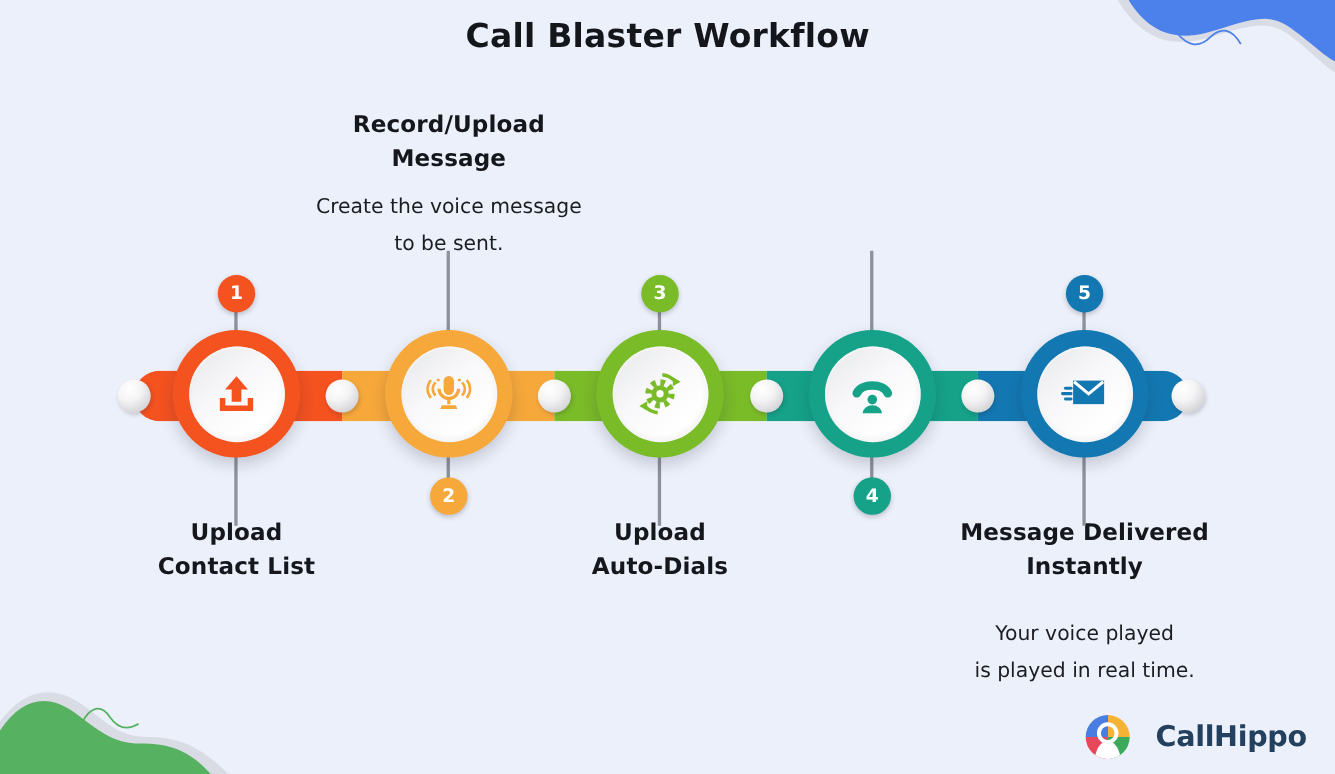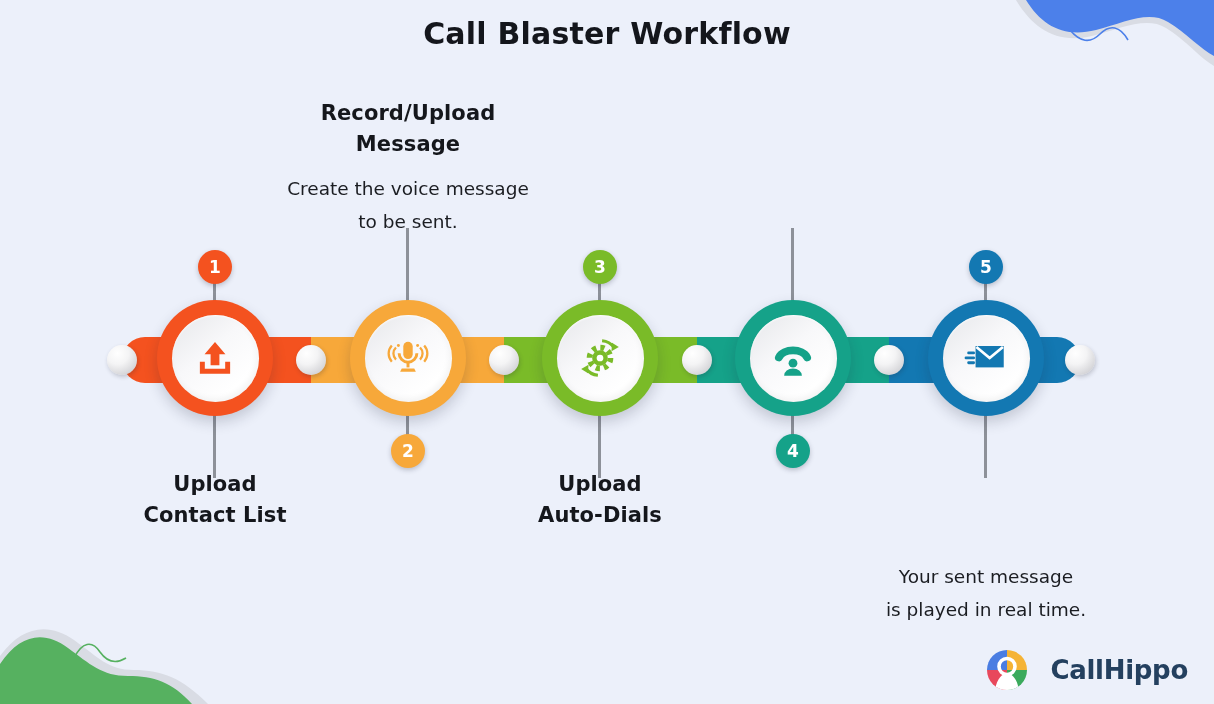--- a/index.html
+++ b/index.html
@@ -285,21 +285,23 @@
       <div class="ring-inner">
         <svg class="step-icon" width="48" height="38" viewBox="0 0 46 36" aria-hidden="true">
           <rect x="13" y="6.5" width="27" height="20.5" fill="currentColor"></rect>
           <path d="M13.8 7.5 L26.5 18 L39.2 7.5" fill="none" stroke="#ffffff" stroke-width="2.6"></path>
           <rect x="5" y="11.8" width="7.5" height="2.7" rx="1.3" fill="currentColor"></rect>
           <rect x="2.5" y="16.5" width="10" height="2.7" rx="1.3" fill="currentColor"></rect>
           <rect x="5" y="21.2" width="7.5" height="2.7" rx="1.3" fill="currentColor"></rect>
         </svg>
       </div>
     </div>
-    <div class="txt txt-desc">Your sent message
+    <div class="txt txt-heading">Message Delivered
+Instantly</div>
+    <div class="txt txt-desc">Your voice played
 is played in real time.</div>
   </div>
 
   <div class="footer" style="--lg-blue: #4A7DE2; --lg-yellow: #F5B335; --lg-green: #3BAA5C; --lg-red: #E8485C; --lg-text: #24405F;">
     <div class="logo-mark">
       <svg width="40" height="40" viewBox="0 0 40 40" aria-hidden="true">
         <circle cx="20" cy="16.5" r="8" fill="none" stroke="#ffffff" stroke-width="3.6"></circle>
         <path d="M8 40 C10 28 15.5 23.5 20 23.5 C24.5 23.5 30 28 32 40 Z" fill="#ffffff"></path>
       </svg>
     </div>

